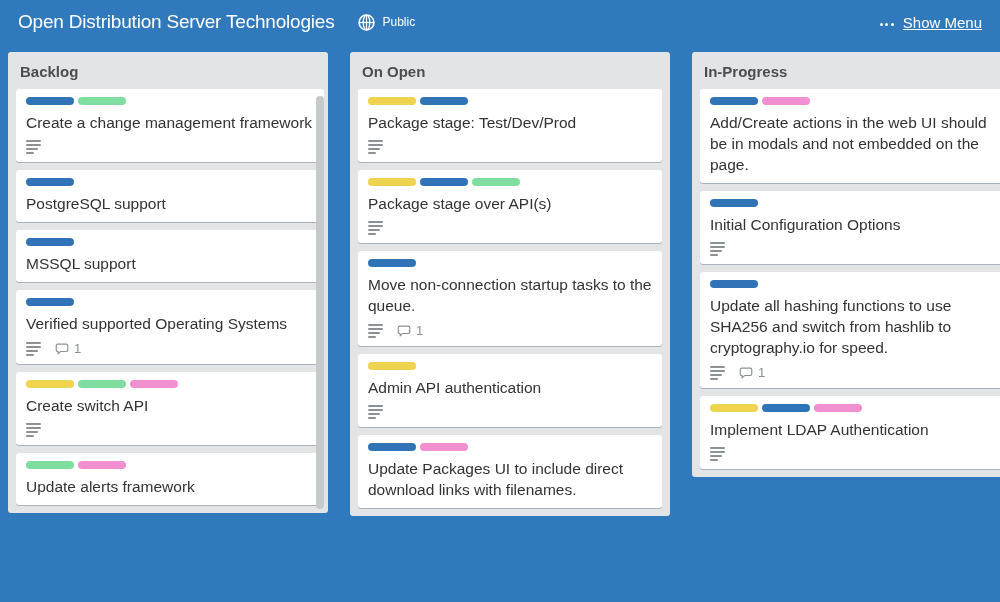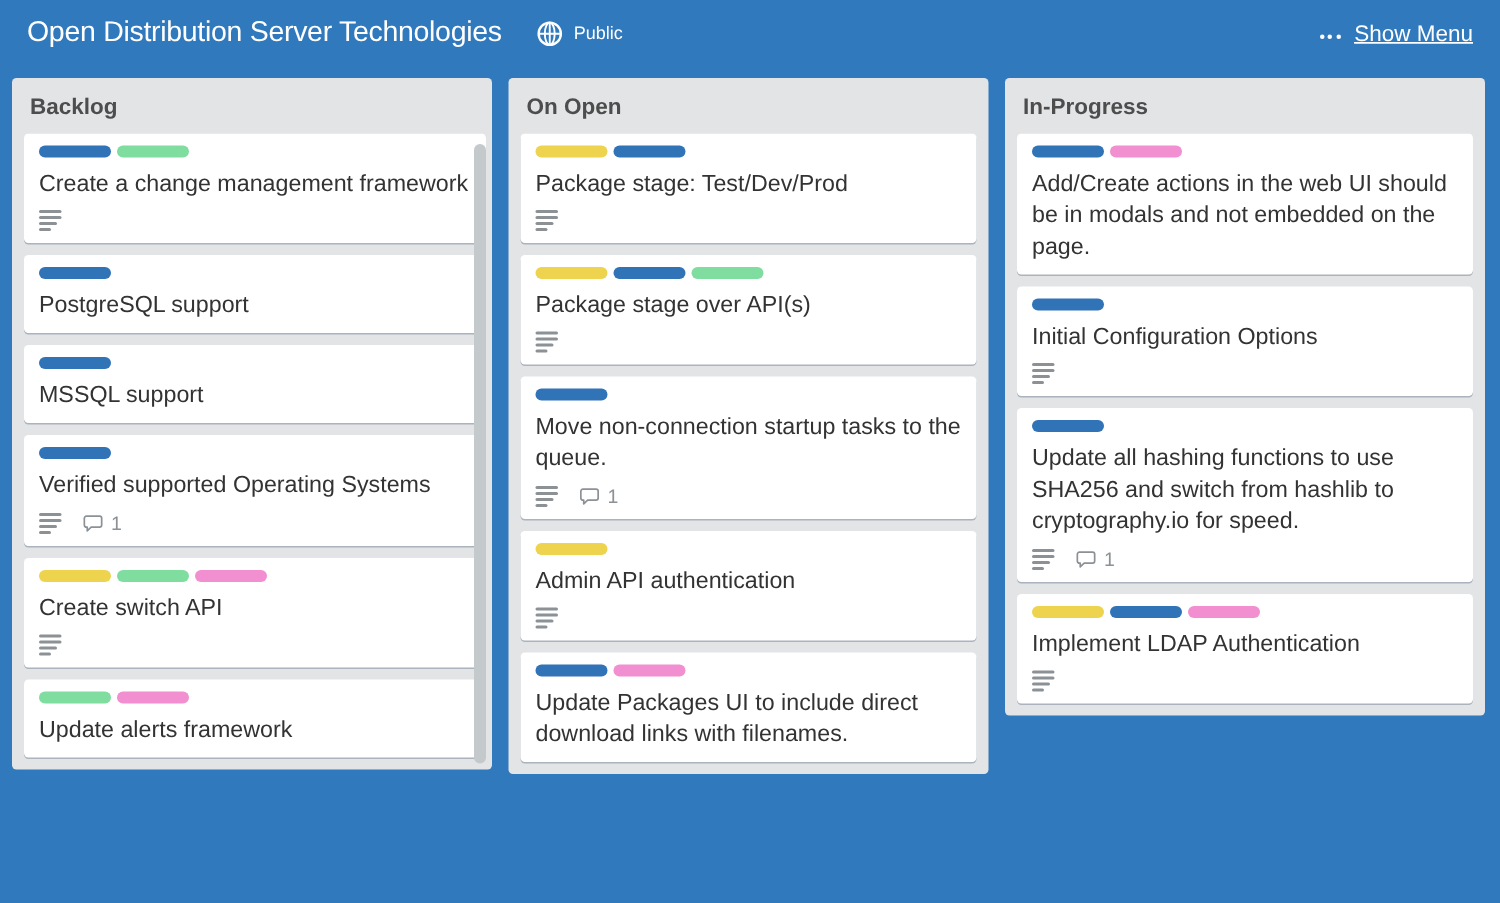--- a/index.html
+++ b/index.html
@@ -51,21 +51,20 @@
     height: 17px;
     display: block;
   }
 
   #header-right {
     margin-left: auto;
     display: flex;
     align-items: center;
     gap: 9px;
     padding-right: 4px;
-    text-decoration: underline;
   }
 
   .ellipsis-icon {
     display: flex;
     align-items: flex-end;
     gap: 2.5px;
     height: 14px;
     padding-bottom: 3px;
   }
   .ellipsis-icon i {
@@ -80,21 +79,21 @@
     color: #ffffff;
     text-decoration: underline;
     cursor: pointer;
     white-space: nowrap;
   }
 
   
   #board-canvas {
     display: flex;
     align-items: flex-start;
-    gap: 11px;
+    gap: 22px;
     padding: 8px;
     height: 558px;
   }
 
   .list {
     width: 320px;
     flex: 0 0 320px;
     background: #e2e4e6;
     border-radius: 3px;
     display: flex;

